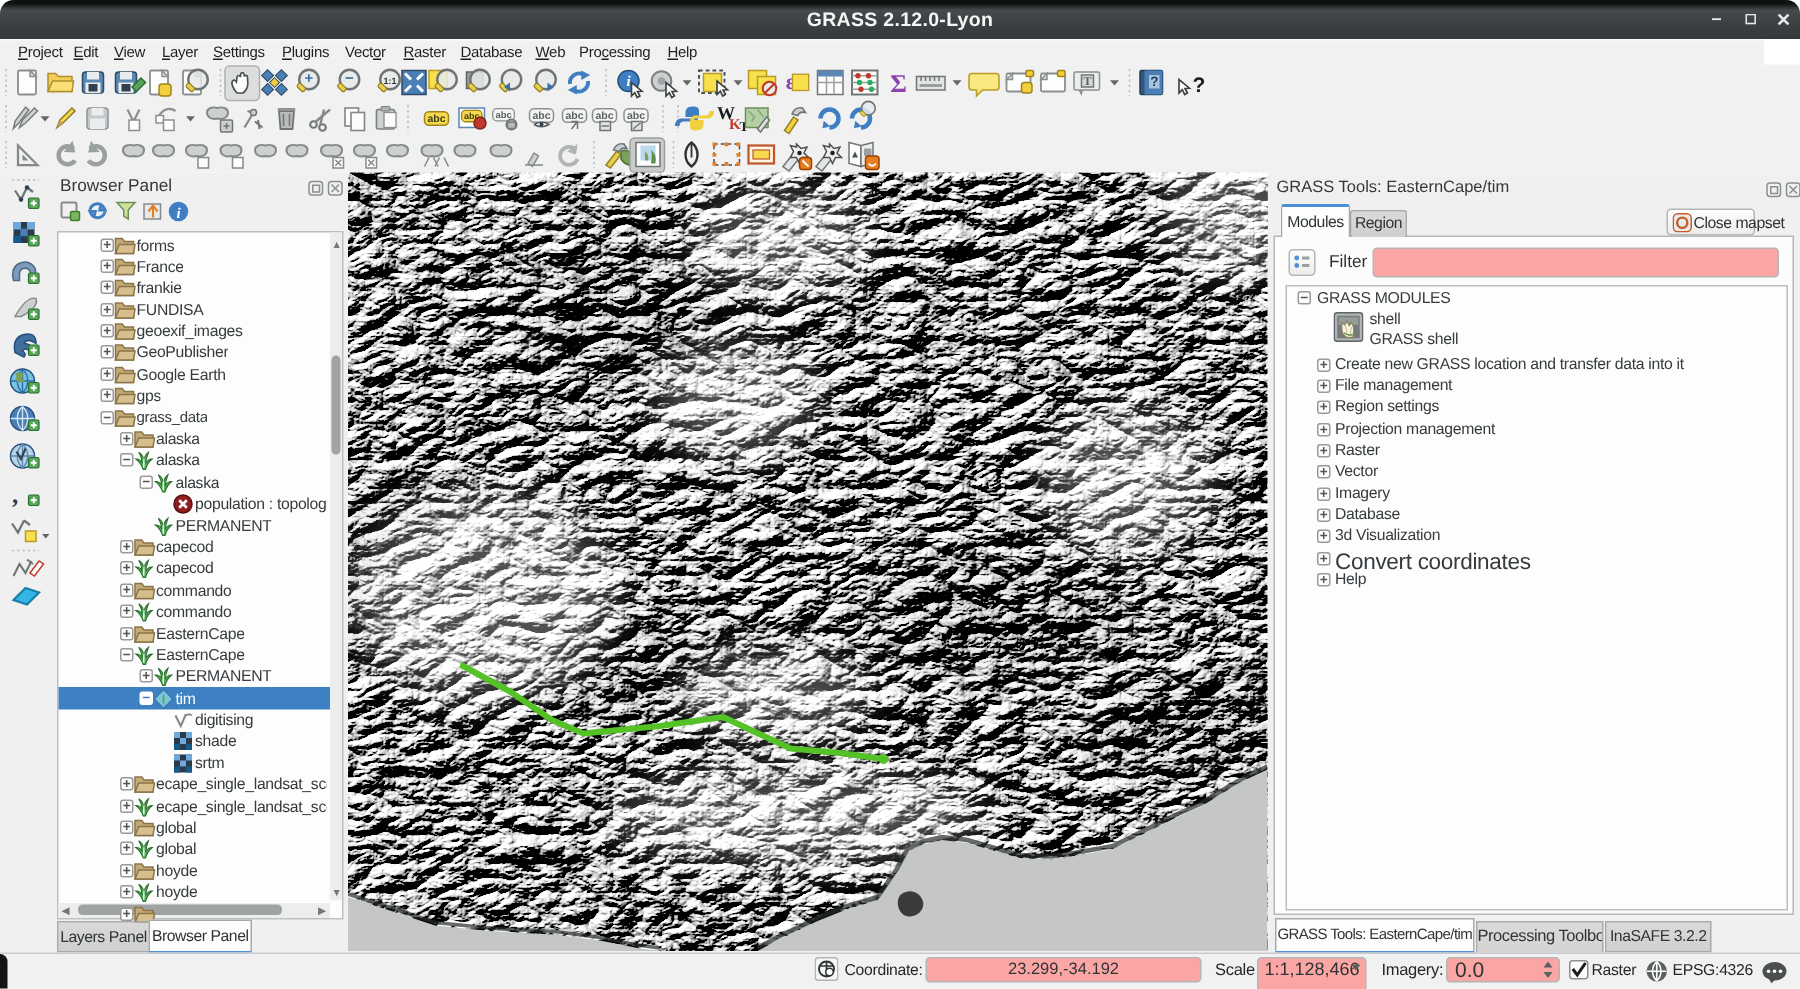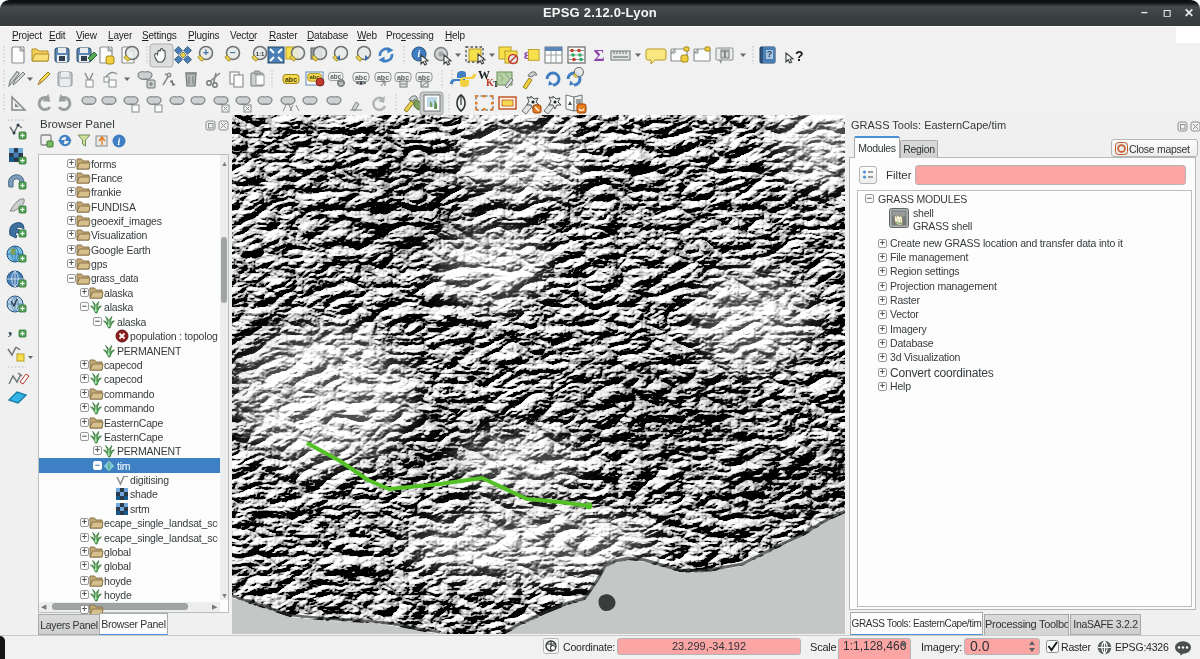--- a/index.html
+++ b/index.html
@@ -20,21 +20,21 @@
 .panelhdr{position:absolute;font-size:11.5px;color:#35393a}
 .treebox{position:absolute;background:#fdfdfd;border:1px solid #bcbebe}
 .exp{position:absolute;width:9px;height:9px;top:2px;border:1px solid #9a9a9a;border-radius:2px;
 background:#fdfdfd;color:#555;font-size:9px;line-height:7px;text-align:center;font-weight:bold}
 .tab{position:absolute;font-size:10.5px;color:#2f3436;text-align:center;white-space:nowrap;overflow:hidden;letter-spacing:-0.3px;
 background:linear-gradient(180deg,#d9dad9,#cecfce);border:1px solid #a8aaaa}
 .tabactive{background:#fcfdfc}
 .seltim{position:absolute;background:#3d80c4;color:#fff}
 </style></head><body>
 <div class="titlebar">
-<div class="title">EPSG 2.12.0-Lyon</div>
+<div class="title">GRASS 2.12.0-Lyon</div>
 <div class="winbtn" style="left:1141px;top:-1px">–</div>
 <div class="winbtn" style="left:1163px;font-size:10px">◻</div>
 <div class="winbtn" style="left:1184px">✕</div>
 </div>
 <div class="menubar">
 <span style="left:12px"><u>P</u>roject</span>
 <span style="left:49px"><u>E</u>dit</span>
 <span style="left:76px"><u>V</u>iew</span>
 <span style="left:108px"><u>L</u>ayer</span>
 <span style="left:142px"><u>S</u>ettings</span>
@@ -467,21 +467,21 @@
     </g>
   </svg>
 <div class="abs" style="left:91px;top:215.06px;font-size:10.5px;letter-spacing:-0.2px;color:#363b3e;white-space:nowrap;max-width:127px;overflow:hidden">geoexif_images</div>
 <div class="exp" style="left:67px;top:230.45px;">+</div>
 <svg class="abs" style="left:76px;top:228.45px" width="15" height="14">
     <g transform="translate(0,0)">
       <path d="M1,3 L1,12 L13,12 L13,4 L7,4 L5.5,2 L1,2 Z" fill="#c3a975" stroke="#8a744a" stroke-width="1"></path>
       <path d="M1,12 L3.5,6 L14,6 L13,12 Z" fill="#d6bf8c" stroke="#8a744a" stroke-width="1"></path>
     </g>
   </svg>
-<div class="abs" style="left:91px;top:229.45px;font-size:10.5px;letter-spacing:-0.2px;color:#363b3e;white-space:nowrap;max-width:127px;overflow:hidden">Visualization</div>
+<div class="abs" style="left:91px;top:229.45px;font-size:10.5px;letter-spacing:-0.2px;color:#363b3e;white-space:nowrap;max-width:127px;overflow:hidden">GeoPublisher</div>
 <div class="exp" style="left:67px;top:244.84px;">+</div>
 <svg class="abs" style="left:76px;top:242.84px" width="15" height="14">
     <g transform="translate(0,0)">
       <path d="M1,3 L1,12 L13,12 L13,4 L7,4 L5.5,2 L1,2 Z" fill="#c3a975" stroke="#8a744a" stroke-width="1"></path>
       <path d="M1,12 L3.5,6 L14,6 L13,12 Z" fill="#d6bf8c" stroke="#8a744a" stroke-width="1"></path>
     </g>
   </svg>
 <div class="abs" style="left:91px;top:243.84px;font-size:10.5px;letter-spacing:-0.2px;color:#363b3e;white-space:nowrap;max-width:127px;overflow:hidden">Google Earth</div>
 <div class="exp" style="left:67px;top:259.23px;">+</div>
 <svg class="abs" style="left:76px;top:257.23px" width="15" height="14">
@@ -766,21 +766,21 @@
 <div class="panelhdr" style="left:851px;top:119px;font-size:11px">GRASS Tools: EasternCape/tim</div>
 <svg class="abs" style="left:1177px;top:121px" width="26" height="12">
     <rect x="1" y="1" width="9" height="9" rx="2" fill="none" stroke="#8a8f90"></rect>
     <rect x="3.5" y="3.5" width="4.5" height="4.5" fill="none" stroke="#8a8f90"></rect>
     <rect x="14" y="1" width="9" height="9" rx="2" fill="none" stroke="#8a8f90"></rect>
     <path d="M16,3 l5,5 m0,-5 l-5,5" stroke="#8a8f90"></path>
   </svg>
 <div class="abs" style="left:849px;top:157px;width:347px;height:453px;background:#fbfcfb;border:1px solid #b6b8b8"></div>
 <div class="tab tabactive" style="left:854px;top:136px;width:46px;height:22px;line-height:20px;border-bottom:none;border-top:2px solid #4a90d9;border-radius:2px 2px 0 0">Modules</div>
 <div class="tab" style="left:900px;top:140px;width:38px;height:18px;line-height:16px;border-bottom:none;border-radius:2px 2px 0 0">Region</div>
-<div class="abs" style="left:1111px;top:139px;width:87px;height:18px;background:linear-gradient(180deg,#fdfdfd,#ededec);border:1px solid #b4b6b6;border-radius:3px">
+<div class="abs" style="left:1111px;top:139px;width:59px;height:18px;background:linear-gradient(180deg,#fdfdfd,#ededec);border:1px solid #b4b6b6;border-radius:3px">
 <svg class="abs" style="left:3px;top:2px" width="13" height="13">
       <rect x="0.5" y="0.5" width="12" height="12" rx="3" fill="#e8ebea" stroke="#c75b2a"></rect>
       <circle cx="6.5" cy="6.5" r="3.4" fill="none" stroke="#c75b2a" stroke-width="1.6"></circle>
     </svg>
 <span style="position:absolute;left:17px;top:3px;font-size:10.5px;color:#2f3436;white-space:nowrap;letter-spacing:-0.3px">Close mapset</span>
   </div>
 <div class="abs" style="left:859px;top:166px;width:18px;height:18px;background:linear-gradient(180deg,#fdfdfd,#ededec);border:1px solid #b4b6b6;border-radius:3px">
 <svg class="abs" style="left:2px;top:2px" width="12" height="12">
       <circle cx="2.5" cy="3" r="1.6" fill="#4a90d9"></circle>
       <circle cx="2.5" cy="8" r="1.6" fill="#4a90d9"></circle>
@@ -815,21 +815,21 @@
 <div class="abs" style="left:890px;top:293.9px;font-size:10.5px;color:#363b3e;letter-spacing:-0.2px">Raster</div>
 <div class="exp" style="left:878px;top:310.25px">+</div>
 <div class="abs" style="left:890px;top:308.25px;font-size:10.5px;color:#363b3e;letter-spacing:-0.2px">Vector</div>
 <div class="exp" style="left:878px;top:324.6px">+</div>
 <div class="abs" style="left:890px;top:322.6px;font-size:10.5px;color:#363b3e;letter-spacing:-0.2px">Imagery</div>
 <div class="exp" style="left:878px;top:338.95px">+</div>
 <div class="abs" style="left:890px;top:336.95px;font-size:10.5px;color:#363b3e;letter-spacing:-0.2px">Database</div>
 <div class="exp" style="left:878px;top:353.3px">+</div>
 <div class="abs" style="left:890px;top:351.3px;font-size:10.5px;color:#363b3e;letter-spacing:-0.2px">3d Visualization</div>
 <div class="exp" style="left:878px;top:367.65px">+</div>
-<div class="abs" style="left:890px;top:365.65px;font-size:12px;color:#363b3e;letter-spacing:-0.2px">Convert coordinates</div>
+<div class="abs" style="left:890px;top:365.65px;font-size:15px;color:#363b3e;letter-spacing:-0.2px">Convert coordinates</div>
 <div class="exp" style="left:878px;top:382.0px">+</div>
 <div class="abs" style="left:890px;top:380.0px;font-size:10.5px;color:#363b3e;letter-spacing:-0.2px">Help</div>
 <div class="tab tabactive" style="left:850px;top:612px;width:133px;height:24px;line-height:22px;border-bottom:2px solid #4a90d9;font-size:10px;letter-spacing:-0.4px">GRASS Tools: EasternCape/tim</div>
 <div class="tab" style="left:984px;top:614px;width:85px;height:39px;line-height:19px;font-size:11px">Processing Toolbox</div>
 <div class="tab" style="left:1070px;top:614px;width:71px;height:21px;line-height:19px">InaSAFE 3.2.2</div>
 <div class="statusbar"></div>
 <svg class="abs" style="left:543px;top:638px" width="16" height="16">
     <rect x="0.5" y="0.5" width="15" height="15" rx="2" fill="#f5f6f5" stroke="#b4b6b6"></rect>
     <circle cx="8" cy="8" r="5" fill="none" stroke="#2f3436" stroke-width="1.3"></circle>
     <path d="M8,3 l0,10 M3.5,6 l9,0" stroke="#2f3436" stroke-width="1.1"></path>

